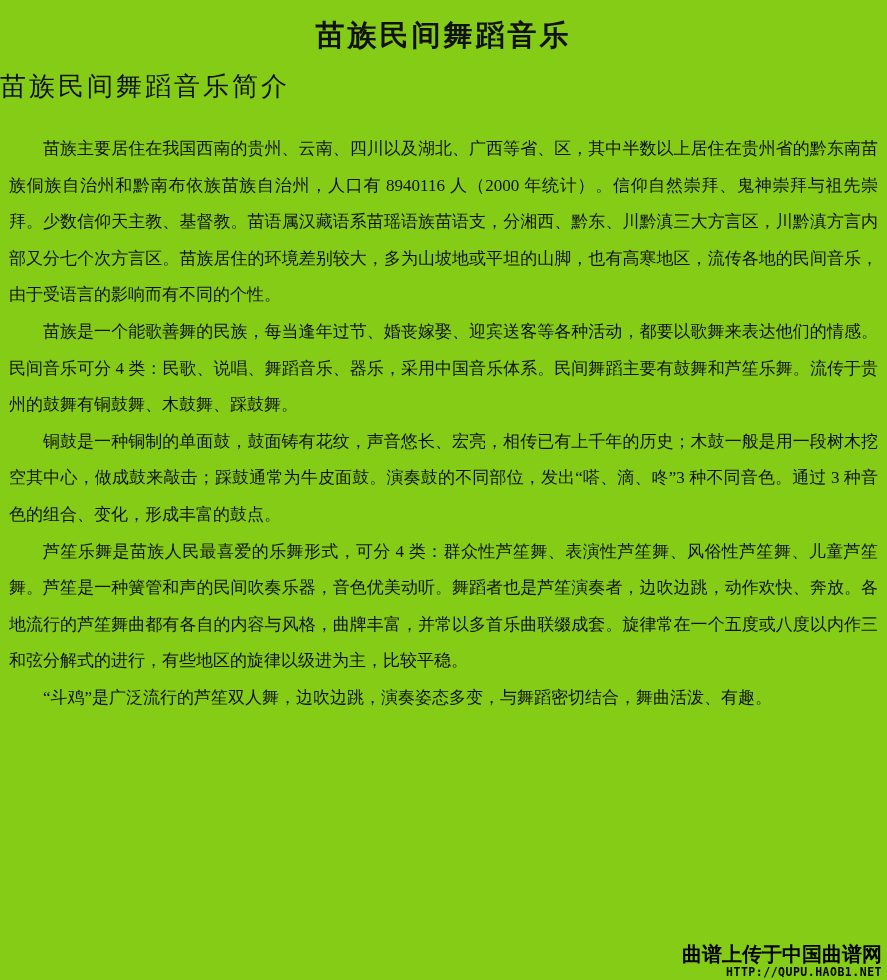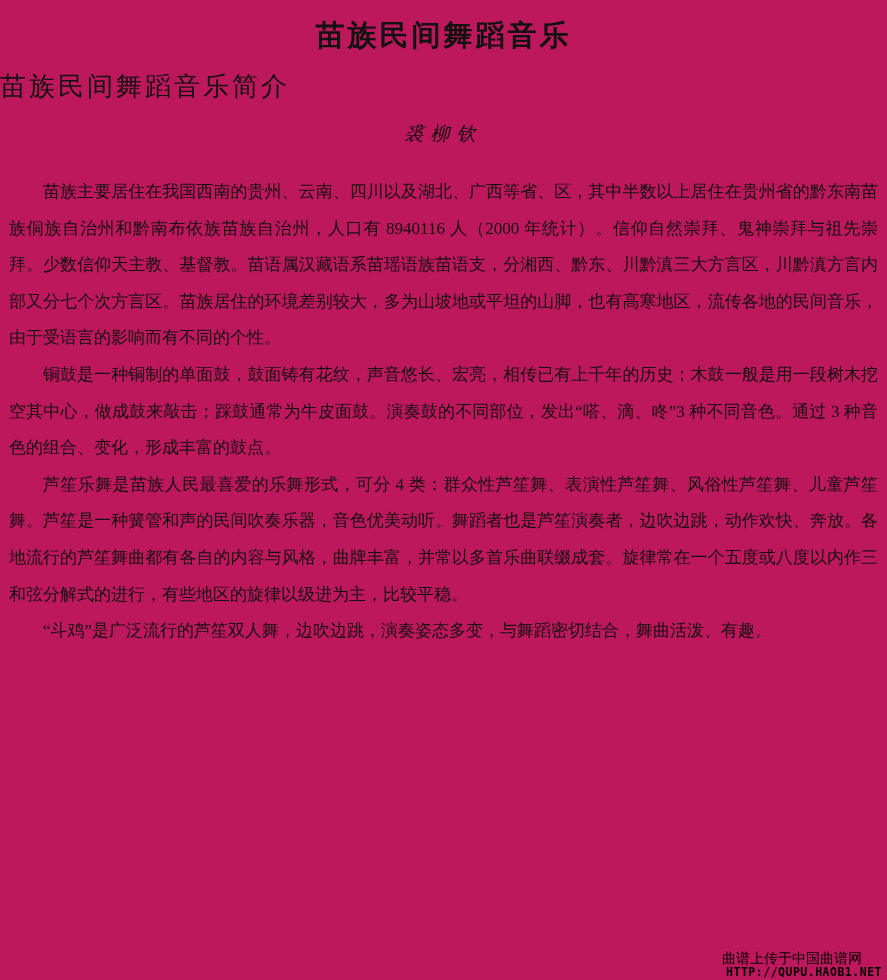--- a/index.html
+++ b/index.html
@@ -4,21 +4,21 @@
 <style>
   html, body {
     margin: 0;
     padding: 0;
     background: #ffffff;
   }
   .page {
     position: relative;
     width: 887px;
     height: 980px;
-    background: #be185d;
+    background: #84cc16;
     color: #111111;
     font-family: "Liberation Serif", "DejaVu Serif", serif;
     overflow: hidden;
     box-sizing: border-box;
   }
   .doc-title {
     margin: 16px 0 0 0;
     text-align: center;
     font-size: 29px;
     font-weight: bold;
@@ -51,45 +51,45 @@
   .watermark {
     position: absolute;
     right: 5px;
     bottom: 1px;
     text-align: right;
     line-height: 1.15;
     color: #000000;
   }
   .watermark-site {
     font-family: "DejaVu Sans", "Liberation Sans", sans-serif;
-    font-size: 14px;
-    font-weight: normal;
+    font-size: 20px;
+    font-weight: bold;
     text-align: center;
   }
   .watermark-url {
     font-family: "DejaVu Sans Mono", "Liberation Mono", monospace;
     font-size: 11.5px;
     font-weight: bold;
     letter-spacing: 0.5px;
     margin-left: 24px;
   }
 </style>
 </head>
 <body>
 
 <div class="page">
 
   <h1 class="doc-title">苗族民间舞蹈音乐</h1>
 
   <h2 class="doc-subtitle">苗族民间舞蹈音乐简介</h2>
 
-  <div class="doc-author">裘柳钦</div>
 
   <div class="doc-body">
     <p>苗族主要居住在我国西南的贵州、云南、四川以及湖北、广西等省、区，其中半数以上居住在贵州省的黔东南苗族侗族自治州和黔南布依族苗族自治州，人口有 8940116 人（2000 年统计）。信仰自然崇拜、鬼神崇拜与祖先崇拜。少数信仰天主教、基督教。苗语属汉藏语系苗瑶语族苗语支，分湘西、黔东、川黔滇三大方言区，川黔滇方言内部又分七个次方言区。苗族居住的环境差别较大，多为山坡地或平坦的山脚，也有高寒地区，流传各地的民间音乐，由于受语言的影响而有不同的个性。</p>
+    <p>苗族是一个能歌善舞的民族，每当逢年过节、婚丧嫁娶、迎宾送客等各种活动，都要以歌舞来表达他们的情感。民间音乐可分 4 类：民歌、说唱、舞蹈音乐、器乐，采用中国音乐体系。民间舞蹈主要有鼓舞和芦笙乐舞。流传于贵州的鼓舞有铜鼓舞、木鼓舞、踩鼓舞。</p>
     <p>铜鼓是一种铜制的单面鼓，鼓面铸有花纹，声音悠长、宏亮，相传已有上千年的历史；木鼓一般是用一段树木挖空其中心，做成鼓来敲击；踩鼓通常为牛皮面鼓。演奏鼓的不同部位，发出“嗒、滴、咚”3 种不同音色。通过 3 种音色的组合、变化，形成丰富的鼓点。</p>
     <p>芦笙乐舞是苗族人民最喜爱的乐舞形式，可分 4 类：群众性芦笙舞、表演性芦笙舞、风俗性芦笙舞、儿童芦笙舞。芦笙是一种簧管和声的民间吹奏乐器，音色优美动听。舞蹈者也是芦笙演奏者，边吹边跳，动作欢快、奔放。各地流行的芦笙舞曲都有各自的内容与风格，曲牌丰富，并常以多首乐曲联缀成套。旋律常在一个五度或八度以内作三和弦分解式的进行，有些地区的旋律以级进为主，比较平稳。</p>
     <p>“斗鸡”是广泛流行的芦笙双人舞，边吹边跳，演奏姿态多变，与舞蹈密切结合，舞曲活泼、有趣。</p>
   </div>
 
   <div class="watermark">
     <div class="watermark-site">曲谱上传于中国曲谱网</div>
     <div class="watermark-url">HTTP://QUPU.HAOB1.NET</div>
   </div>
 

